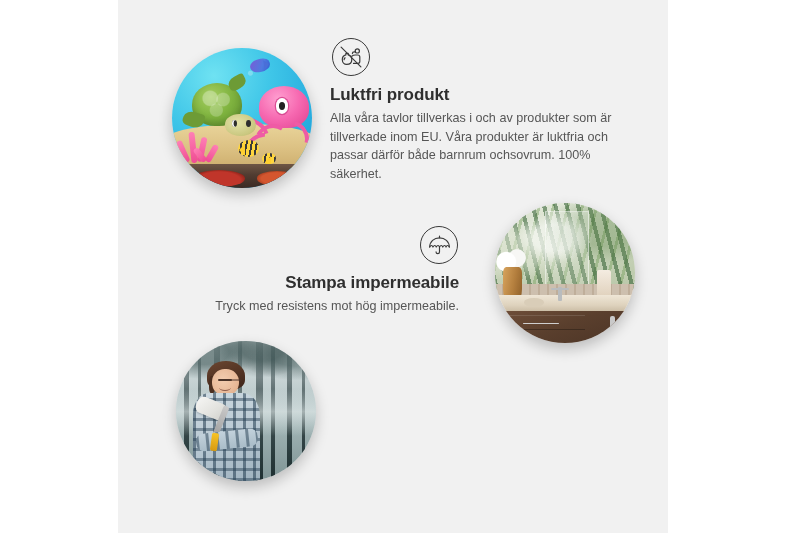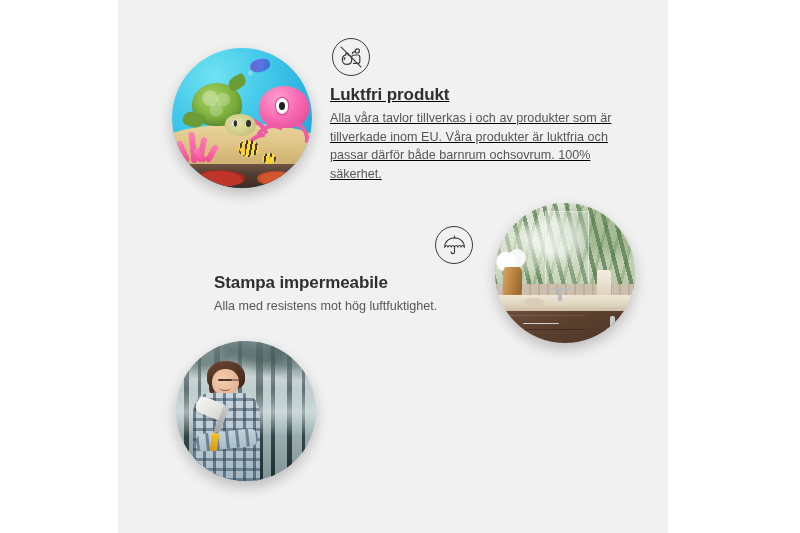--- a/index.html
+++ b/index.html
@@ -348,25 +348,25 @@
     line-height: 1.2;
   }
   .feat-desc {
     font-size: 12.6px;
     color: #565656;
     line-height: 1.47;
     margin: 0;
   }
 
   
-  #feature-odourless { left: 330px; top: 38px; width: 300px; text-decoration: underline; }
+  #feature-odourless { left: 330px; top: 38px; width: 300px; }
   #feature-odourless .feat-icon { margin-left: 2px; }
 
   
-  #feature-waterproof { left: 214px; top: 226px; width: 260px; }
+  #feature-waterproof { left: 199px; top: 226px; width: 260px; text-align: right; }
   #feature-waterproof .feat-icon { margin-left: auto; margin-right: 1px; }
 
   
   #feature-assembly { left: 331px; top: 399px; width: 280px; }
 </style>
 </head>
 <body>
 
 <div id="stage">
 
@@ -463,17 +463,17 @@
   <div class="feature" id="feature-waterproof">
     <div class="feat-icon">
       <svg width="25" height="25" viewBox="0 0 26 26" fill="none" stroke="#3a3a3a" stroke-width="1.2" stroke-linecap="round" stroke-linejoin="round">
         <path d="M2.8 14.6C2.8 8.9 7.4 5 13 5s10.2 3.9 10.2 9.6"></path>
         <path d="M2.8 14.6c1.2-2.1 2.6-2.1 3.4 0 1.2-2.1 2.6-2.1 3.4 0 1.2-2.1 2.6-2.1 3.4 0 1.2-2.1 2.6-2.1 3.4 0 1.2-2.1 2.6-2.1 3.4 0 .8-2.1 2.2-2.1 3.4 0"></path>
         <path d="M13 14.6v5.1c0 1-.8 1.8-1.8 1.8s-1.8-.8-1.8-1.8"></path>
         <path d="M13 5V3.1"></path>
       </svg>
     </div>
     <div class="feat-title">Stampa impermeabile</div>
-    <p class="feat-desc">Alla med resistens mot hög luftfuktighet.</p>
+    <p class="feat-desc">Tryck med resistens mot hög impermeabile.</p>
   </div>
 
 
 </div>
 
 </body></html>

